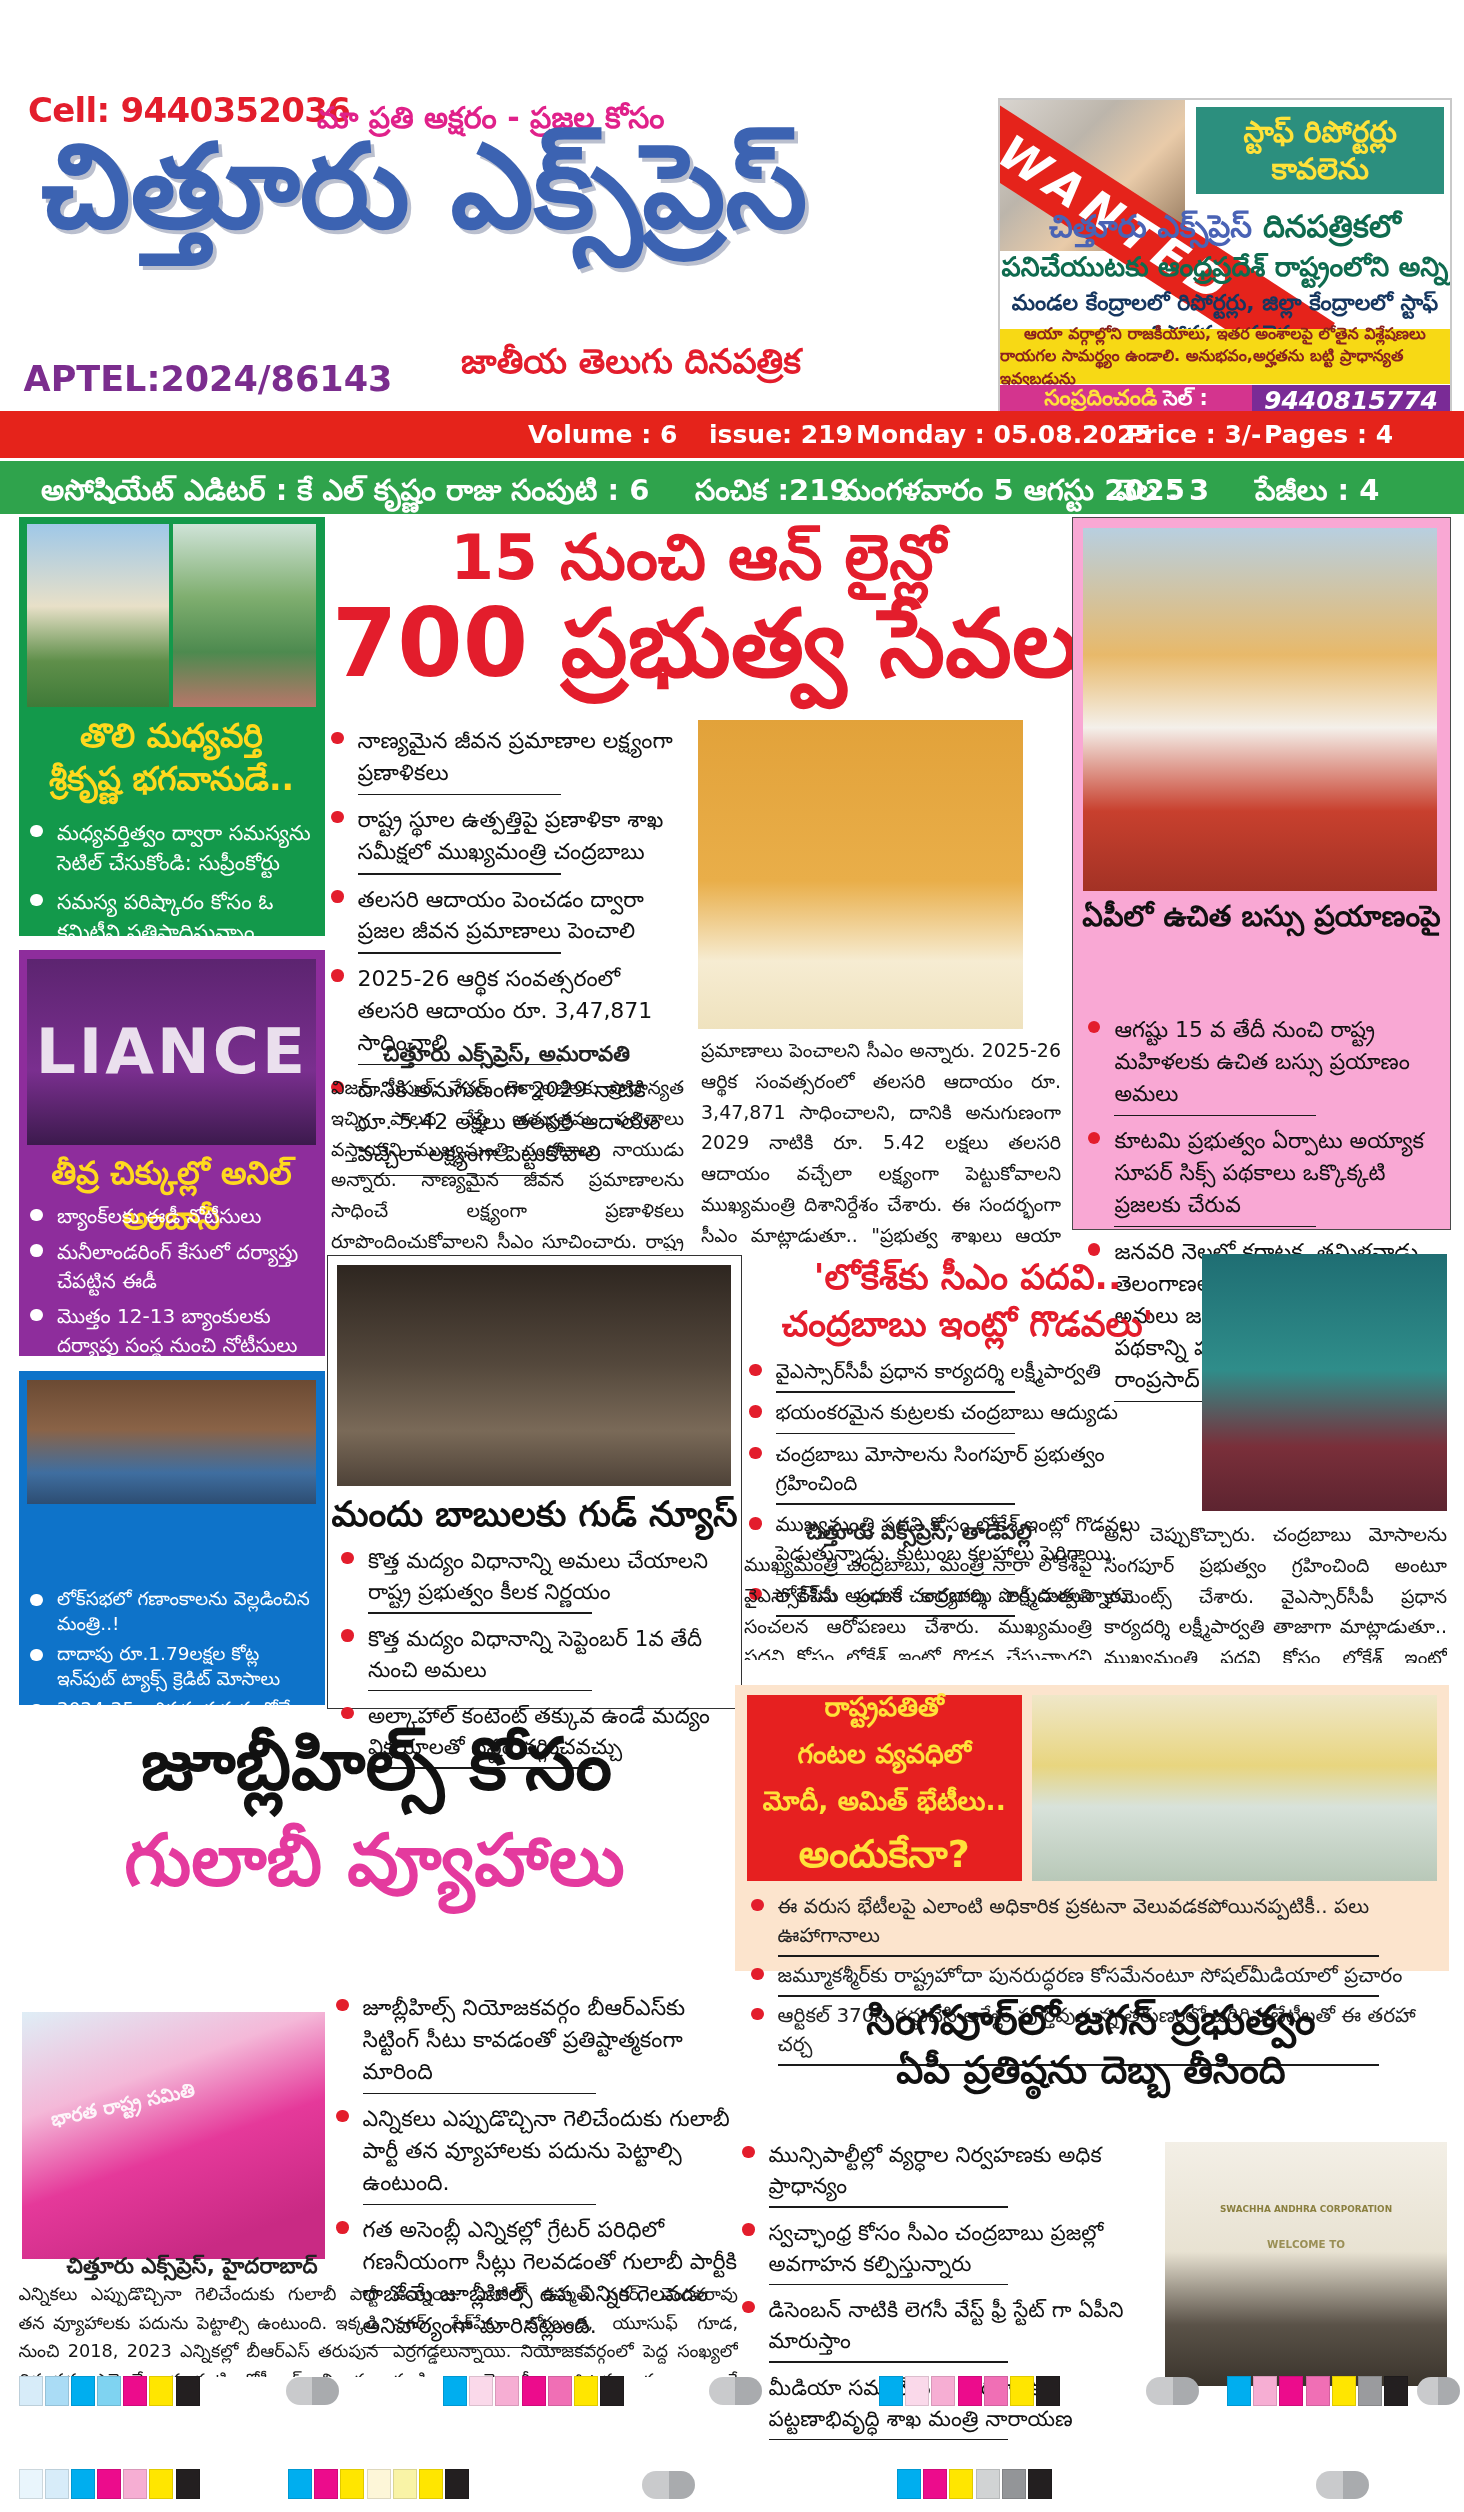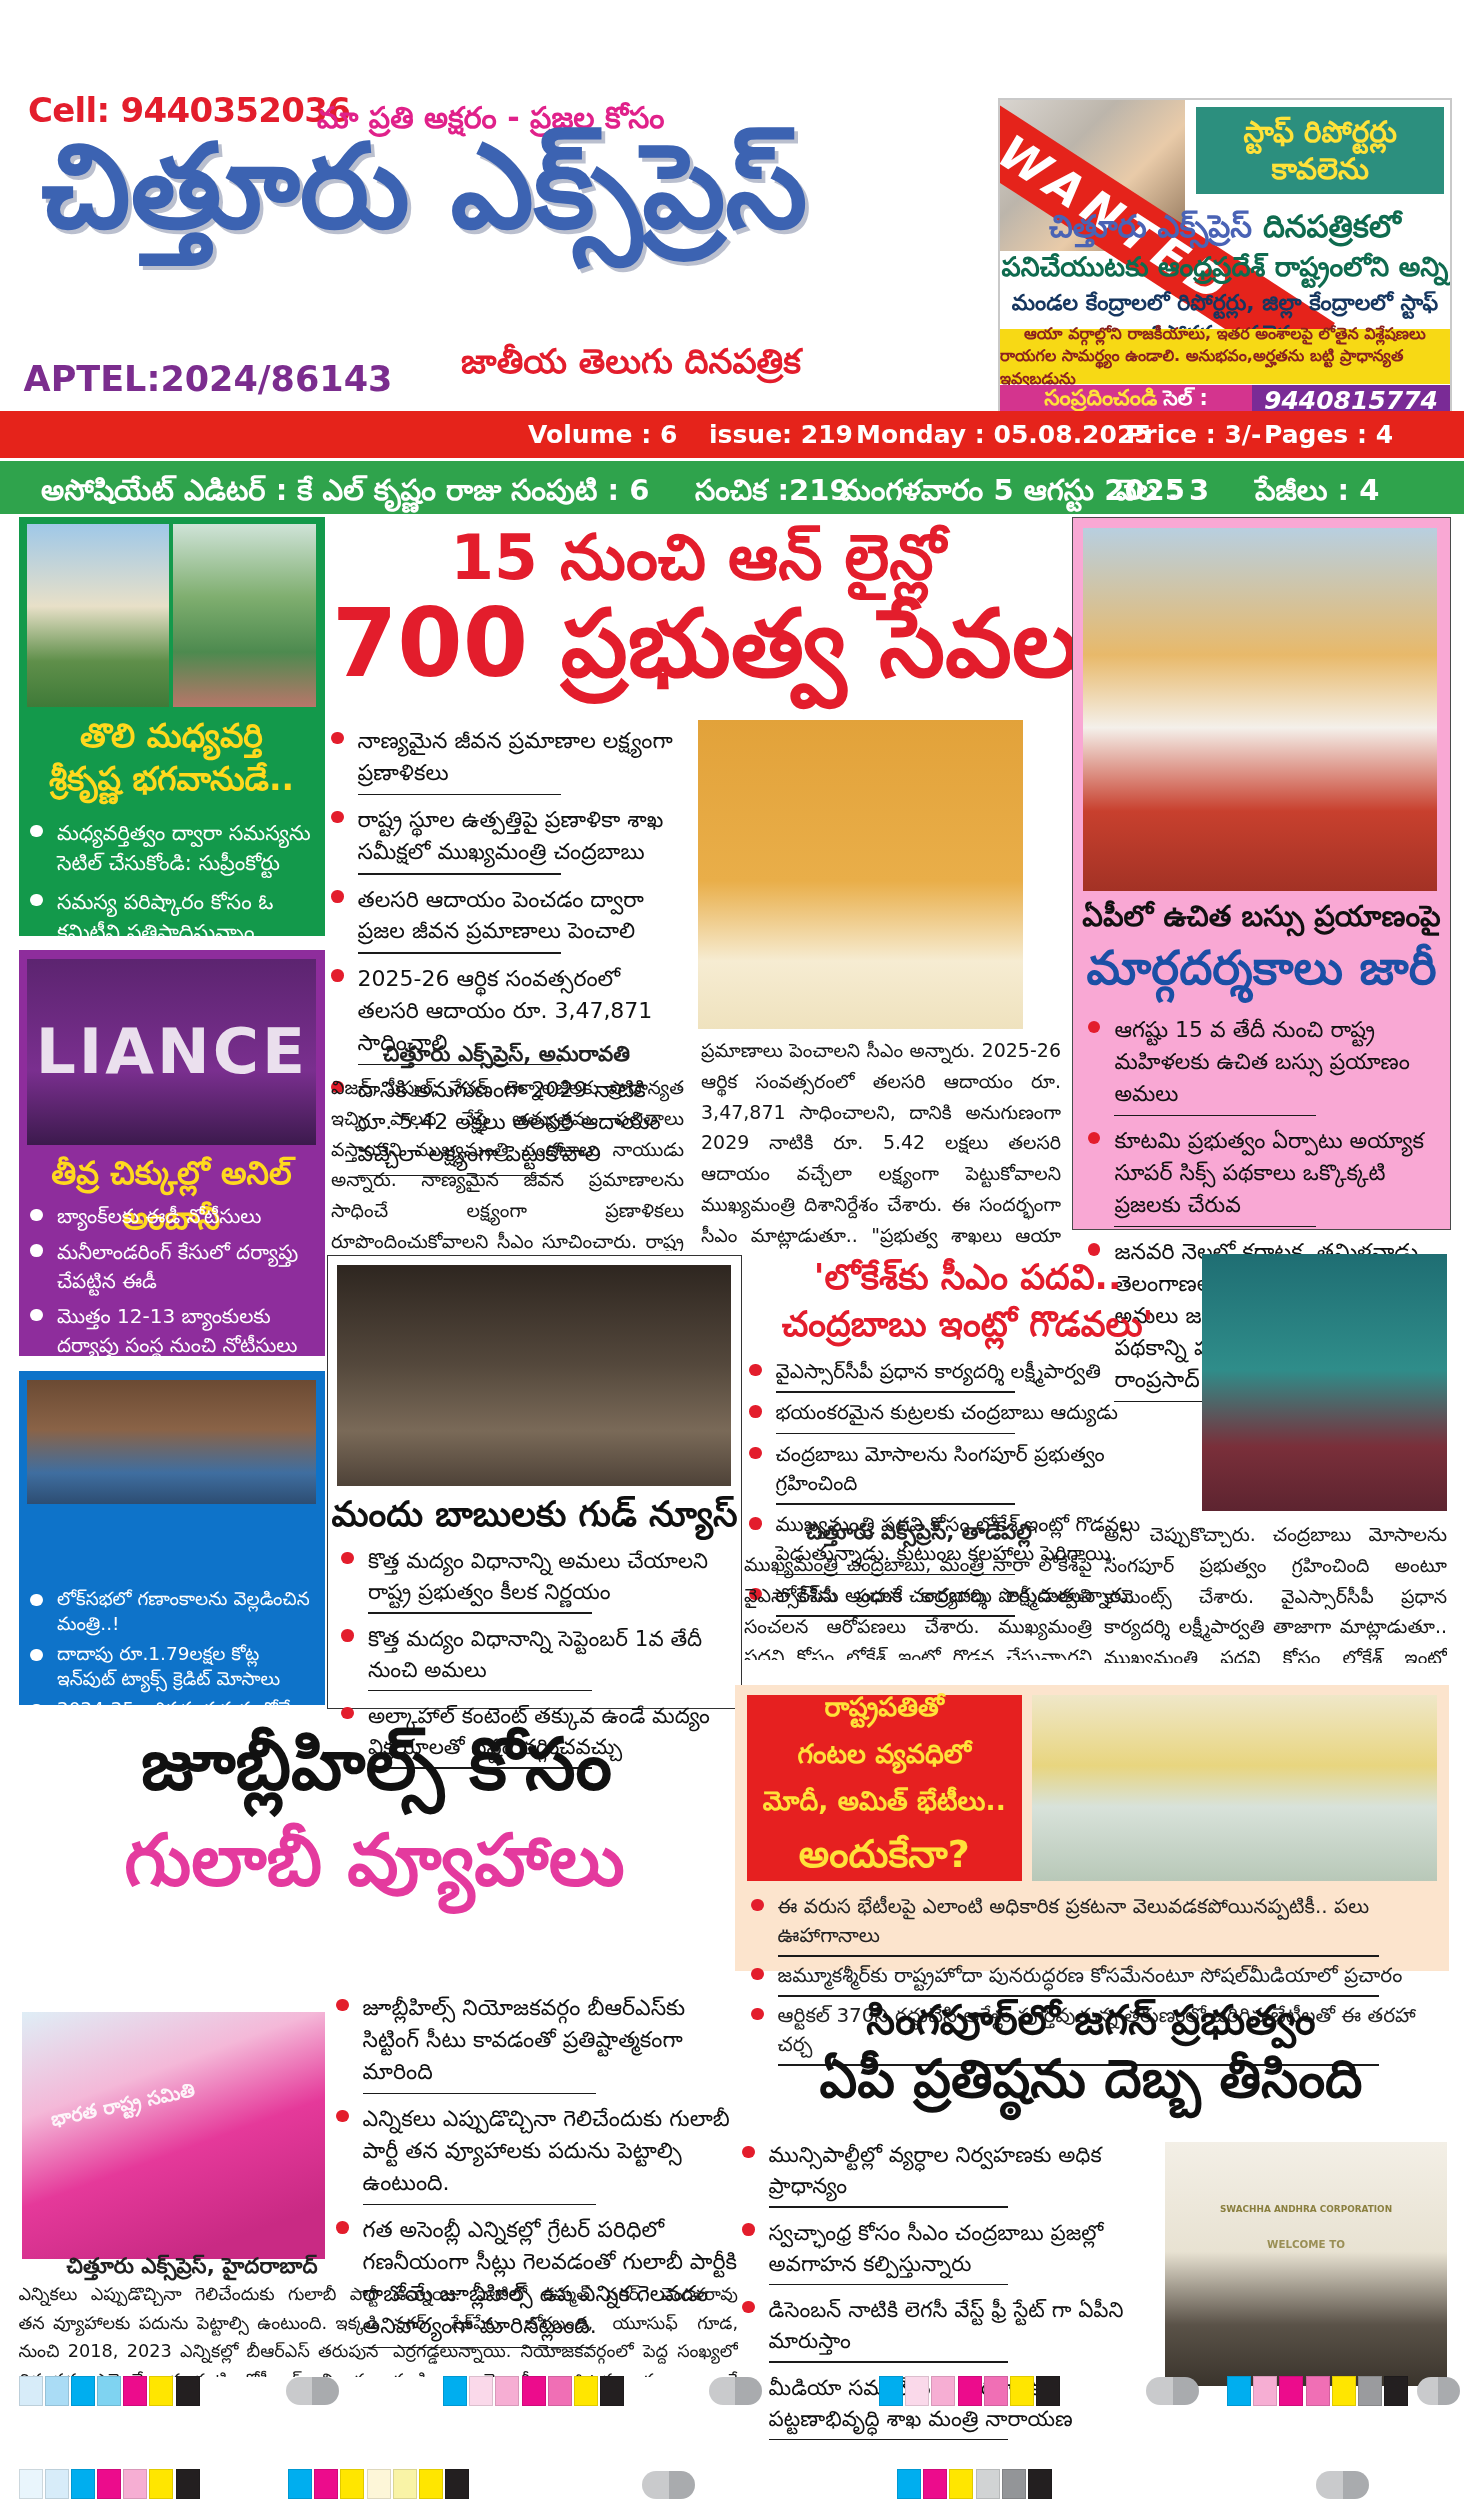--- a/index.html
+++ b/index.html
@@ -110,21 +110,21 @@
       display:flex;flex-direction:column;align-items:center;justify-content:center;gap:9px;}
   #modibox .red div{color:#ffe23a;font-size:26.6px;font-weight:800;}
   #modibox .red div.big{font-size:38px;}
   #modibox .ph{left:297px;top:10.3px;width:405px;height:186px;
       background:linear-gradient(180deg,#efe7c8 0%,#e8d57f 38%,#d8e2da 60%,#b8c8b8 100%);}
   #modibox ul{position:absolute;left:16px;top:207px;width:683px;font-size:20px;color:#222;}
   #modibox ul.bl li{margin-bottom:4.4px;}
   #modibox ul.bl.lined li::after{width:88%;}
   
   #sg-h1{left:735px;top:1996px;width:712px;text-align:center;color:#111;font-size:41px;font-weight:800;}
-  #sg-h2{left:735px;top:2048px;width:712px;text-align:center;color:#111;font-size:53px;font-weight:800;}
+  #sg-h2{left:735px;top:2048px;width:712px;text-align:center;color:#111;font-size:38px;font-weight:800;}
   #sg-bullets{left:742px;top:2139px;width:413px;font-size:21.4px;}
   #press-photo{left:1165px;top:2142px;width:282px;height:244px;
       background:linear-gradient(180deg,#f3efe6 0%,#e8e2d2 45%,#5a5248 75%,#3a342c 100%);}
   #press-photo .t1{position:absolute;left:0;top:62px;width:100%;text-align:center;color:#8a7f3f;font-size:8.9px;font-weight:700;}
   #press-photo .t2{position:absolute;left:0;top:96px;width:100%;text-align:center;color:#9a8f55;font-size:10.3px;font-weight:700;}
   
   #ju-h1{left:22px;top:1722px;width:709px;text-align:center;color:#111;font-size:72px;font-weight:800;}
   #ju-h2{left:11px;top:1818px;width:727px;text-align:center;color:#e43a9e;font-size:72px;font-weight:800;}
   #flag-photo{left:22px;top:2012px;width:303px;height:247px;
       background:linear-gradient(160deg,#dfeef6 0%,#f4b8d8 30%,#e5399a 55%,#c92a84 85%);overflow:hidden;}
@@ -241,21 +241,20 @@
   <div class="abs dateline" id="main-dateline">చిత్తూరు ఎక్స్‌ప్రెస్, అమరావతి</div>
   <div class="abs bodytxt" id="main-body1">విజన్, పీపుల్, నేచర్, టెక్నాలజీలకు ప్రాధాన్యత ఇచ్చి పాలన చేస్తే అత్యుత్తమ ఫలితాలు వస్తాయని ముఖ్యమంత్రి చంద్రబాబు నాయుడు అన్నారు. నాణ్యమైన జీవన ప్రమాణాలను సాధించే లక్ష్యంగా ప్రణాళికలు రూపొందించుకోవాలని సీఎం సూచించారు. రాష్ట్ర స్థూల ఉత్పత్తి, కీ పెర్ఫార్మెన్స్ ఇండికేటర్స్ పై ప్రణాళికా శాఖతో పాటు వివిధ శాఖల ఉన్నతాధికారులతో ముఖ్యమంత్రి సచివాలయంలో సోమవారం సమీక్ష నిర్వహించారు. తలసరి ఆదాయం పెంచడం ద్వారా ప్రజల జీవన</div>
   <div class="abs bodytxt" id="main-body2">
     <span>ప్రమాణాలు పెంచాలని సీఎం అన్నారు. 2025-26 ఆర్థిక సంవత్సరంలో తలసరి ఆదాయం రూ. 3,47,871 సాధించాలని, దానికి అనుగుణంగా 2029 నాటికి రూ. 5.42 లక్షలు తలసరి ఆదాయం వచ్చేలా లక్ష్యంగా పెట్టుకోవాలని ముఖ్యమంత్రి దిశానిర్దేశం చేశారు. ఈ సందర్భంగా సీఎం మాట్లాడుతూ.. "ప్రభుత్వ శాఖలు ఆయా రంగాల్లో ముందస్తు ప్రణాళికలు రూపొందించి అమలు చేయాలి. స్వల్ప, మధ్య, దీర్ఘ కాలిక లక్ష్యాలకు అనుగుణంగా విజన్ తో పనిచేయాలి. ప్రపంచం పోకడలను గమనిస్తూ అవకాశాలను అందుకోవాలి. ప్రజలను, సమాజాన్ని,</span>
     
   </div>
 
   <div class="abs" id="busbox">
     <div class="abs ph"></div>
     <h3>ఏపీలో ఉచిత బస్సు ప్రయాణంపై</h3>
-    <h2>మార్గదర్శకాలు జారీ</h2>
     <ul class="bl lined">
       <li><span class="dot"></span><span>ఆగష్టు 15 వ తేదీ నుంచి రాష్ట్ర మహిళలకు ఉచిత బస్సు ప్రయాణం అమలు</span></li>
       <li><span class="dot"></span><span>కూటమి ప్రభుత్వం ఏర్పాటు అయ్యాక సూపర్ సిక్స్ పథకాలు ఒక్కొక్కటి ప్రజలకు చేరువ</span></li>
       <li><span class="dot"></span><span>జనవరి నెలలో కర్ణాటక, తమిళనాడు, తెలంగాణలో పర్యటించి అక్కడ అమలు జరుగుతున్న ఫ్రీ బస్సు పథకాన్ని పరిశీలించినట్లు మంత్రి రాంప్రసాద్ రెడ్డి ప్రకటన</span></li>
     </ul>
   </div>
 
   <div class="abs" id="liqbox">
     <div class="abs ph"></div>
     <h2>మందు బాబులకు గుడ్ న్యూస్</h2>

